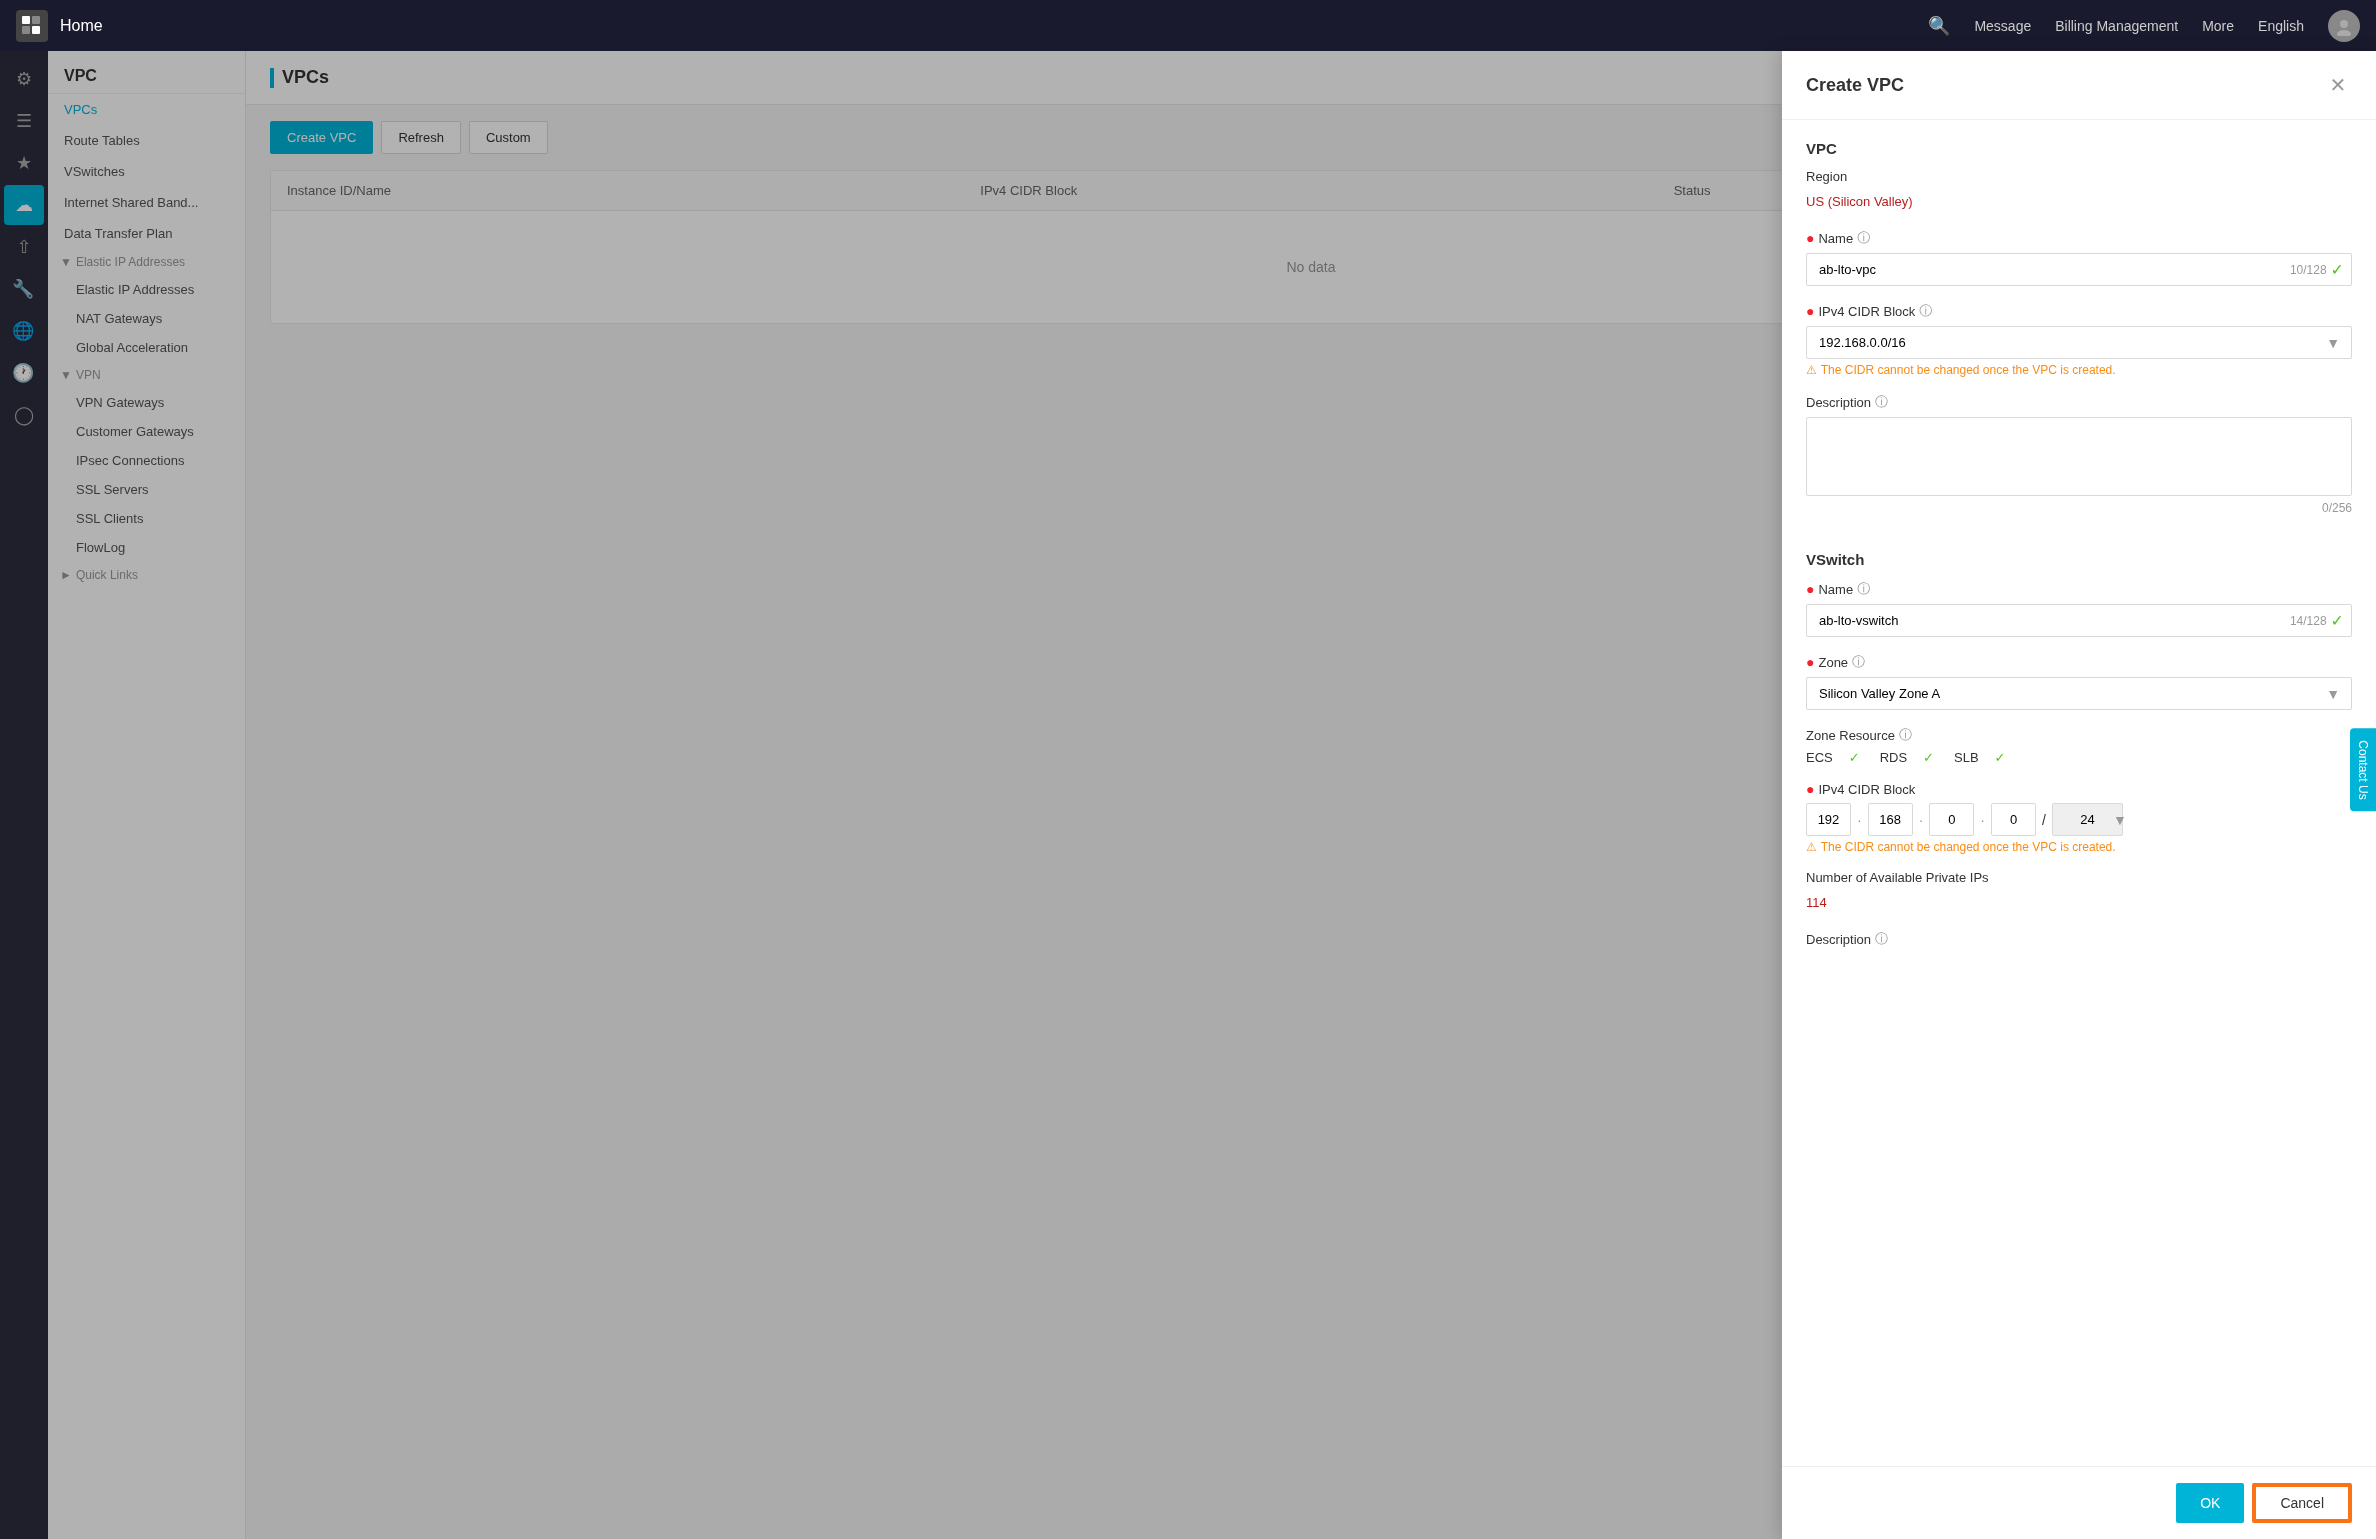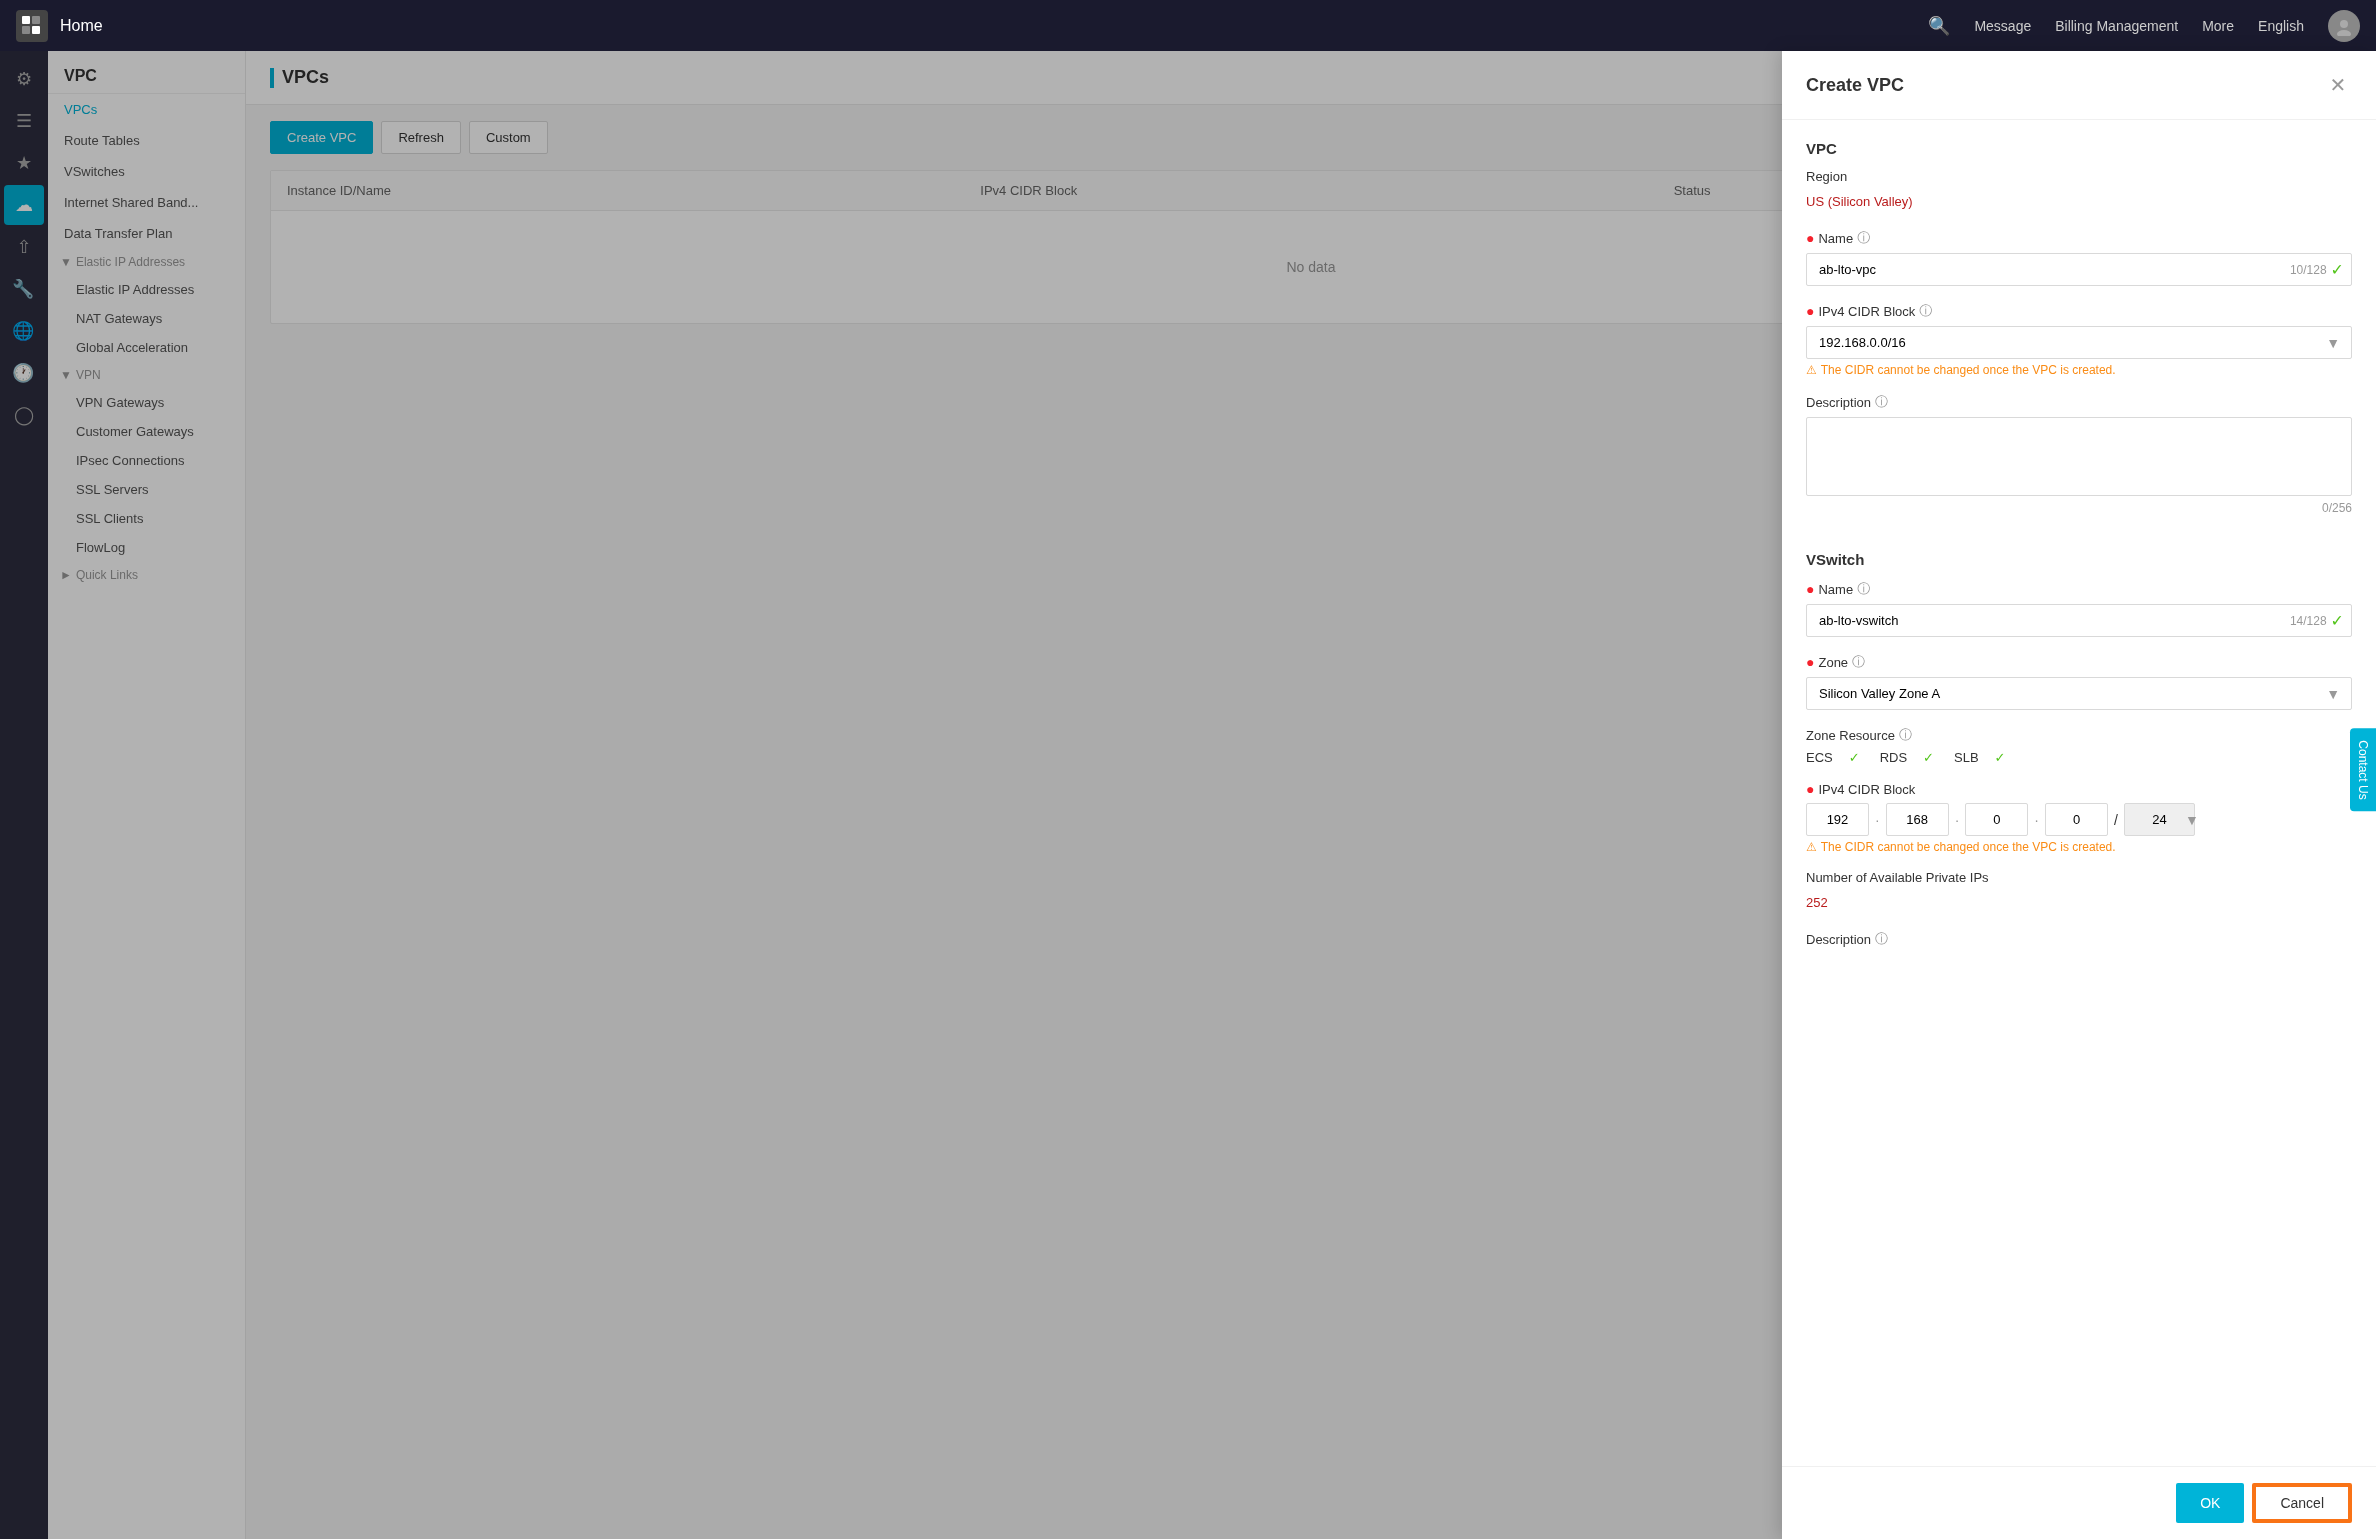--- a/index.html
+++ b/index.html
@@ -82,21 +82,21 @@
     .input-suffix { position: absolute; right: 8px; display: flex; align-items: center; gap: 4px; font-size: 12px; color: #999; }
     .check-icon { color: #52c41a; font-size: 16px; }
     .select-wrapper { position: relative; }
     .select-wrapper select { width: 100%; padding: 8px 12px; border: 1px solid #d9d9d9; border-radius: 2px; font-size: 13px; appearance: none; background: #fff; cursor: pointer; outline: none; }
     .select-arrow { position: absolute; right: 12px; top: 50%; transform: translateY(-50%); color: #999; pointer-events: none; }
     .warning-text { color: #fa8c16; font-size: 12px; display: flex; align-items: center; gap: 4px; margin-top: 4px; }
     .form-textarea { width: 100%; padding: 8px 12px; border: 1px solid #d9d9d9; border-radius: 2px; font-size: 13px; resize: none; height: 79px; outline: none; }
     .textarea-count { text-align: right; font-size: 12px; color: #999; margin-top: 2px; }
 
     .cidr-inputs { display: flex; align-items: center; gap: 6px; }
-    .cidr-part { width: 63px; padding: 8px; border: 1px solid #d9d9d9; border-radius: 2px; font-size: 13px; text-align: center; outline: none; }
+    .cidr-part { width: 45px; padding: 8px; border: 1px solid #d9d9d9; border-radius: 2px; font-size: 13px; text-align: center; outline: none; }
     .cidr-sep { color: #999; font-size: 14px; }
     .cidr-slash { color: #333; font-size: 14px; }
     .cidr-select { width: 71px; padding: 8px 4px; border: 1px solid #d9d9d9; border-radius: 2px; font-size: 13px; appearance: none; cursor: pointer; outline: none; text-align: center; }
 
     .zone-resources { display: flex; gap: 20px; margin-top: 6px; }
     .zone-resource-item { display: flex; align-items: center; gap: 16px; font-size: 13px; }
     .zone-resource-item .res-check { color: #52c41a; }
 
     .panel-footer { padding: 16px 24px; border-top: 1px solid #f0f0f0; display: flex; justify-content: flex-end; gap: 8px; }
     .btn-ok { background: #00b4d8; color: #fff; border: none; padding: 8px 24px; border-radius: 2px; font-size: 14px; cursor: pointer; }
@@ -337,21 +337,21 @@
       <div class="warning-text">
         <span>⚠</span>
         <span>The CIDR cannot be changed once the VPC is created.</span>
       </div>
     </div>
 
     <div class="form-row">
       <div class="form-label">
         <span>Number of Available Private IPs</span>
       </div>
-      <div class="form-value">252</div>
+      <div class="form-value">114</div>
     </div>
 
     <div class="form-row">
       <div class="form-label">
         <span>Description</span>
         <span class="help-icon">ⓘ</span>
       </div>
     </div>
 
   </div>

